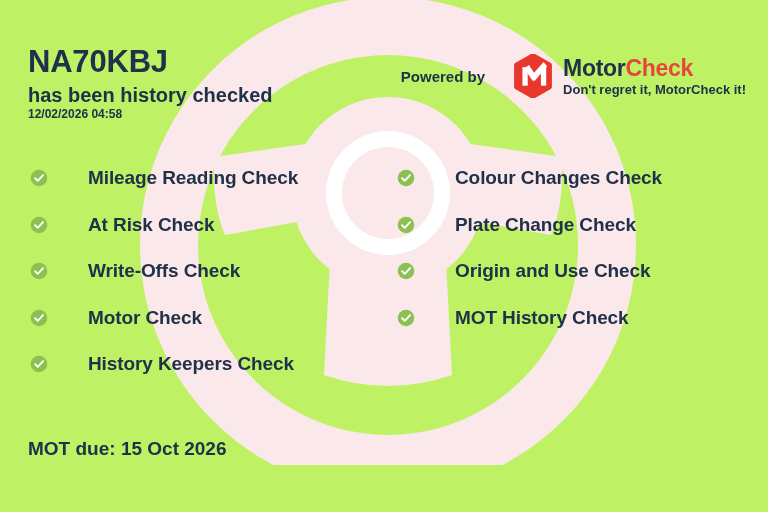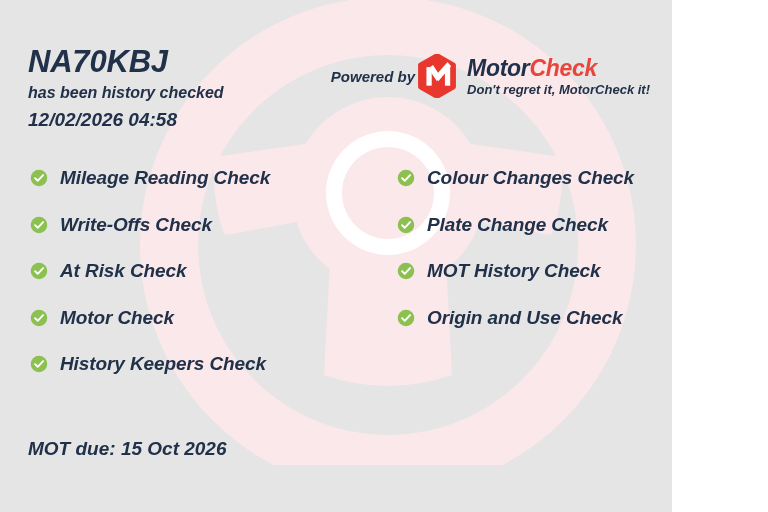--- a/index.html
+++ b/index.html
@@ -7,24 +7,23 @@
 
   html, body {
     width:768px; height:512px;
     background:#ffffff;
     font-family:"Liberation Sans", sans-serif;
     overflow:hidden;
   }
 
   #stage {
     position:relative;
-    width:672px; height:512px;
-    background:#e5e5e5;
+    width:768px; height:512px;
+    background:#bef264;
     overflow:hidden;
-    font-style:italic;
   }
 
   
   #wheel-watermark {
     position:absolute;
     left:0; top:-95px;
     width:768px; height:560px;
     z-index:0;
     pointer-events:none;
   }
@@ -35,43 +34,42 @@
   #plate-title {
     font-size:31px;
     font-weight:bold;
     letter-spacing:-0.2px;
     color:#21314a;
     line-height:1.05;
     white-space:nowrap;
   }
 
   #checked-subtitle {
-    font-size:16px;
+    font-size:20px;
     font-weight:bold;
     color:#21314a;
     line-height:1.2;
     margin-top:4px;
     white-space:nowrap;
   }
 
   #check-timestamp {
-    font-size:19px;
-    font-weight:bold;
-    color:#21314a;
-    margin-top:7px;
+    font-size:12px;
+    font-weight:bold;
+    color:#21314a;
     white-space:nowrap;
   }
 
   
   #powered-block {
     position:absolute;
     right:22px; top:54px;
     display:flex;
     align-items:center;
-    gap:0;
+    gap:26px;
     z-index:4;
   }
 
   #powered-by-label {
     font-size:15px;
     font-weight:bold;
     color:#21314a;
     white-space:nowrap;
   }
 
@@ -118,20 +116,21 @@
   }
 
   .check-icon { width:18px; height:18px; flex:0 0 18px; display:block; }
 
   .check-label {
     font-size:19px;
     font-weight:bold;
     color:#21314a;
     white-space:nowrap;
     letter-spacing:-0.1px;
+    margin-left:28px;
   }
 
   
   #mot-due {
     position:absolute;
     left:28px; top:438px;
     font-size:19px;
     font-weight:bold;
     color:#21314a;
     white-space:nowrap;
@@ -204,31 +203,31 @@
           <path d="M5.6 10.2 L8.6 13.1 L14.5 6.8" fill="none" stroke="#ffffff" stroke-width="2.1" stroke-linecap="round" stroke-linejoin="round"></path>
         </svg>
         <span class="check-label">Mileage Reading Check</span>
       </div>
 
       <div class="check-row">
         <svg class="check-icon" viewBox="0 0 20 20" aria-hidden="true">
           <circle cx="10" cy="10" r="9.2" fill="#8cc152"></circle>
           <path d="M5.6 10.2 L8.6 13.1 L14.5 6.8" fill="none" stroke="#ffffff" stroke-width="2.1" stroke-linecap="round" stroke-linejoin="round"></path>
         </svg>
+        <span class="check-label">At Risk Check</span>
+      </div>
+
+      <div class="check-row">
+        <svg class="check-icon" viewBox="0 0 20 20" aria-hidden="true">
+          <circle cx="10" cy="10" r="9.2" fill="#8cc152"></circle>
+          <path d="M5.6 10.2 L8.6 13.1 L14.5 6.8" fill="none" stroke="#ffffff" stroke-width="2.1" stroke-linecap="round" stroke-linejoin="round"></path>
+        </svg>
         <span class="check-label">Write-Offs Check</span>
       </div>
 
-      <div class="check-row">
-        <svg class="check-icon" viewBox="0 0 20 20" aria-hidden="true">
-          <circle cx="10" cy="10" r="9.2" fill="#8cc152"></circle>
-          <path d="M5.6 10.2 L8.6 13.1 L14.5 6.8" fill="none" stroke="#ffffff" stroke-width="2.1" stroke-linecap="round" stroke-linejoin="round"></path>
-        </svg>
-        <span class="check-label">At Risk Check</span>
-      </div>
-
 
       <div class="check-row">
         <svg class="check-icon" viewBox="0 0 20 20" aria-hidden="true">
           <circle cx="10" cy="10" r="9.2" fill="#8cc152"></circle>
           <path d="M5.6 10.2 L8.6 13.1 L14.5 6.8" fill="none" stroke="#ffffff" stroke-width="2.1" stroke-linecap="round" stroke-linejoin="round"></path>
         </svg>
         <span class="check-label">Motor Check</span>
       </div>
 
       <div class="check-row">
@@ -257,30 +256,30 @@
           <path d="M5.6 10.2 L8.6 13.1 L14.5 6.8" fill="none" stroke="#ffffff" stroke-width="2.1" stroke-linecap="round" stroke-linejoin="round"></path>
         </svg>
         <span class="check-label">Plate Change Check</span>
       </div>
 
       <div class="check-row">
         <svg class="check-icon" viewBox="0 0 20 20" aria-hidden="true">
           <circle cx="10" cy="10" r="9.2" fill="#8cc152"></circle>
           <path d="M5.6 10.2 L8.6 13.1 L14.5 6.8" fill="none" stroke="#ffffff" stroke-width="2.1" stroke-linecap="round" stroke-linejoin="round"></path>
         </svg>
+        <span class="check-label">Origin and Use Check</span>
+      </div>
+
+      <div class="check-row">
+        <svg class="check-icon" viewBox="0 0 20 20" aria-hidden="true">
+          <circle cx="10" cy="10" r="9.2" fill="#8cc152"></circle>
+          <path d="M5.6 10.2 L8.6 13.1 L14.5 6.8" fill="none" stroke="#ffffff" stroke-width="2.1" stroke-linecap="round" stroke-linejoin="round"></path>
+        </svg>
         <span class="check-label">MOT History Check</span>
       </div>
 
-      <div class="check-row">
-        <svg class="check-icon" viewBox="0 0 20 20" aria-hidden="true">
-          <circle cx="10" cy="10" r="9.2" fill="#8cc152"></circle>
-          <path d="M5.6 10.2 L8.6 13.1 L14.5 6.8" fill="none" stroke="#ffffff" stroke-width="2.1" stroke-linecap="round" stroke-linejoin="round"></path>
-        </svg>
-        <span class="check-label">Origin and Use Check</span>
-      </div>
-
     </div>
 
   </div>
 
   <div id="mot-due">MOT due: 15 Oct 2026</div>
 
 </div>
 
 </body></html>

